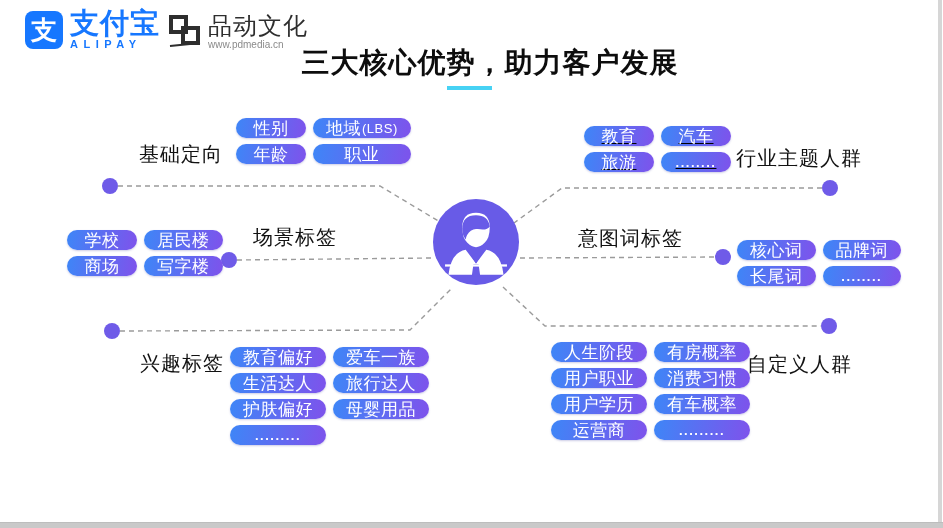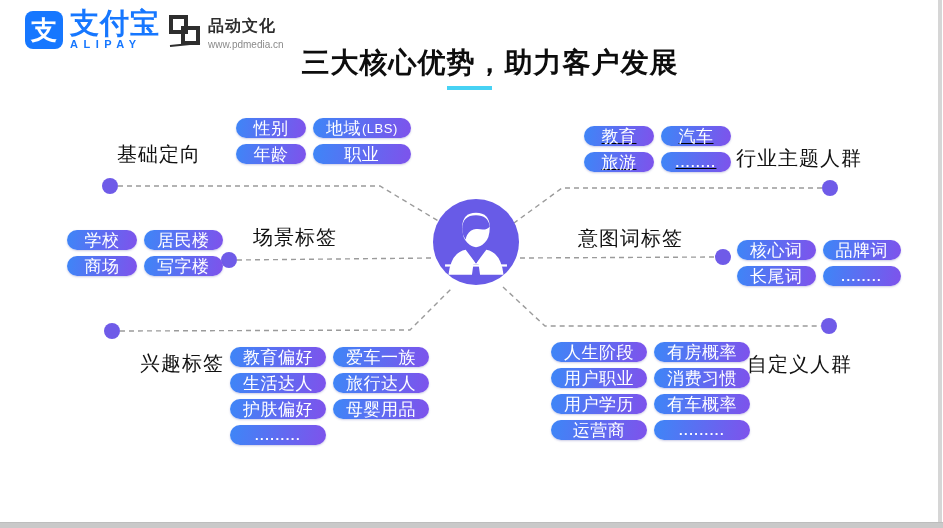--- a/index.html
+++ b/index.html
@@ -13,21 +13,21 @@
     position:absolute;left:25px;top:11px;width:38px;height:38px;
     background:var(--alipay-blue);border-radius:8px;
     display:flex;align-items:center;justify-content:center;
     color:#fff;font-size:26px;font-weight:bold;
   }
   .alipay-text{position:absolute;left:70px;top:8px;color:var(--alipay-blue);}
   .alipay-name{font-size:29px;font-weight:bold;letter-spacing:1px;line-height:30px;}
   .alipay-sub{font-size:11px;font-weight:bold;letter-spacing:5.5px;line-height:12px;}
   .pd-logo{position:absolute;left:166px;top:14px;width:38px;height:36px;}
   .pd-text{position:absolute;left:208px;top:13px;color:var(--logo-dark);}
-  .pd-name{font-size:16px;font-weight:bold;line-height:26px;letter-spacing:1px;}
+  .pd-name{font-size:24px;font-weight:normal;line-height:26px;letter-spacing:1px;}
   .pd-sub{font-size:10px;color:#8a8a8a;line-height:12px;}
   
   .page-title{
     position:absolute;left:280px;top:44px;width:420px;text-align:center;
     font-size:28px;font-weight:bold;color:#0d0d0d;letter-spacing:1px;
   }
   .title-underline{
     position:absolute;left:447px;top:86px;width:45px;height:4px;
     background:var(--accent);
   }
@@ -44,21 +44,21 @@
   .pill{
     height:20px;border-radius:15px;padding:0 13px;min-width:44px;
     display:flex;align-items:center;justify-content:center;
     background:linear-gradient(100deg,var(--pill-a) 0%,var(--pill-b) 95%);
     color:#fff;font-size:17px;white-space:nowrap;letter-spacing:0.5px;
     box-shadow:0 1px 2px rgba(60,60,160,.25);
   }
   .pill .pill-sub{font-size:13px;margin-left:1px;}
   .pill.dots{font-size:13px;letter-spacing:1.5px;font-weight:bold;}
   
-  #g0-label{left:117px;top:141px;text-align:right;}   #g0-pills{left:236px;top:118px;}
+  #g0-label{left:139px;top:141px;text-align:right;}   #g0-pills{left:236px;top:118px;}
   #g1-pills{left:67px;top:230px;}    #g1-label{left:253px;top:224px;}
   #g2-label{left:140px;top:350px;}   #g2-pills{left:230px;top:347px;}
   #g3-pills{left:584px;top:126px;text-decoration:underline;}   #g3-label{left:736px;top:145px;}
   #g4-label{left:578px;top:225px;}   #g4-pills{left:737px;top:240px;}
   #g5-pills{left:551px;top:342px;}   #g5-label{left:747px;top:351px;}
   
   .edge-right{position:absolute;right:1px;top:0;width:4px;height:523px;background:#d6d6d6;}
   .edge-bottom{position:absolute;left:0;bottom:0;width:943px;height:5px;background:#c9c9c9;border-top:1px solid #bdbdbd;}
 </style>
 </head>

